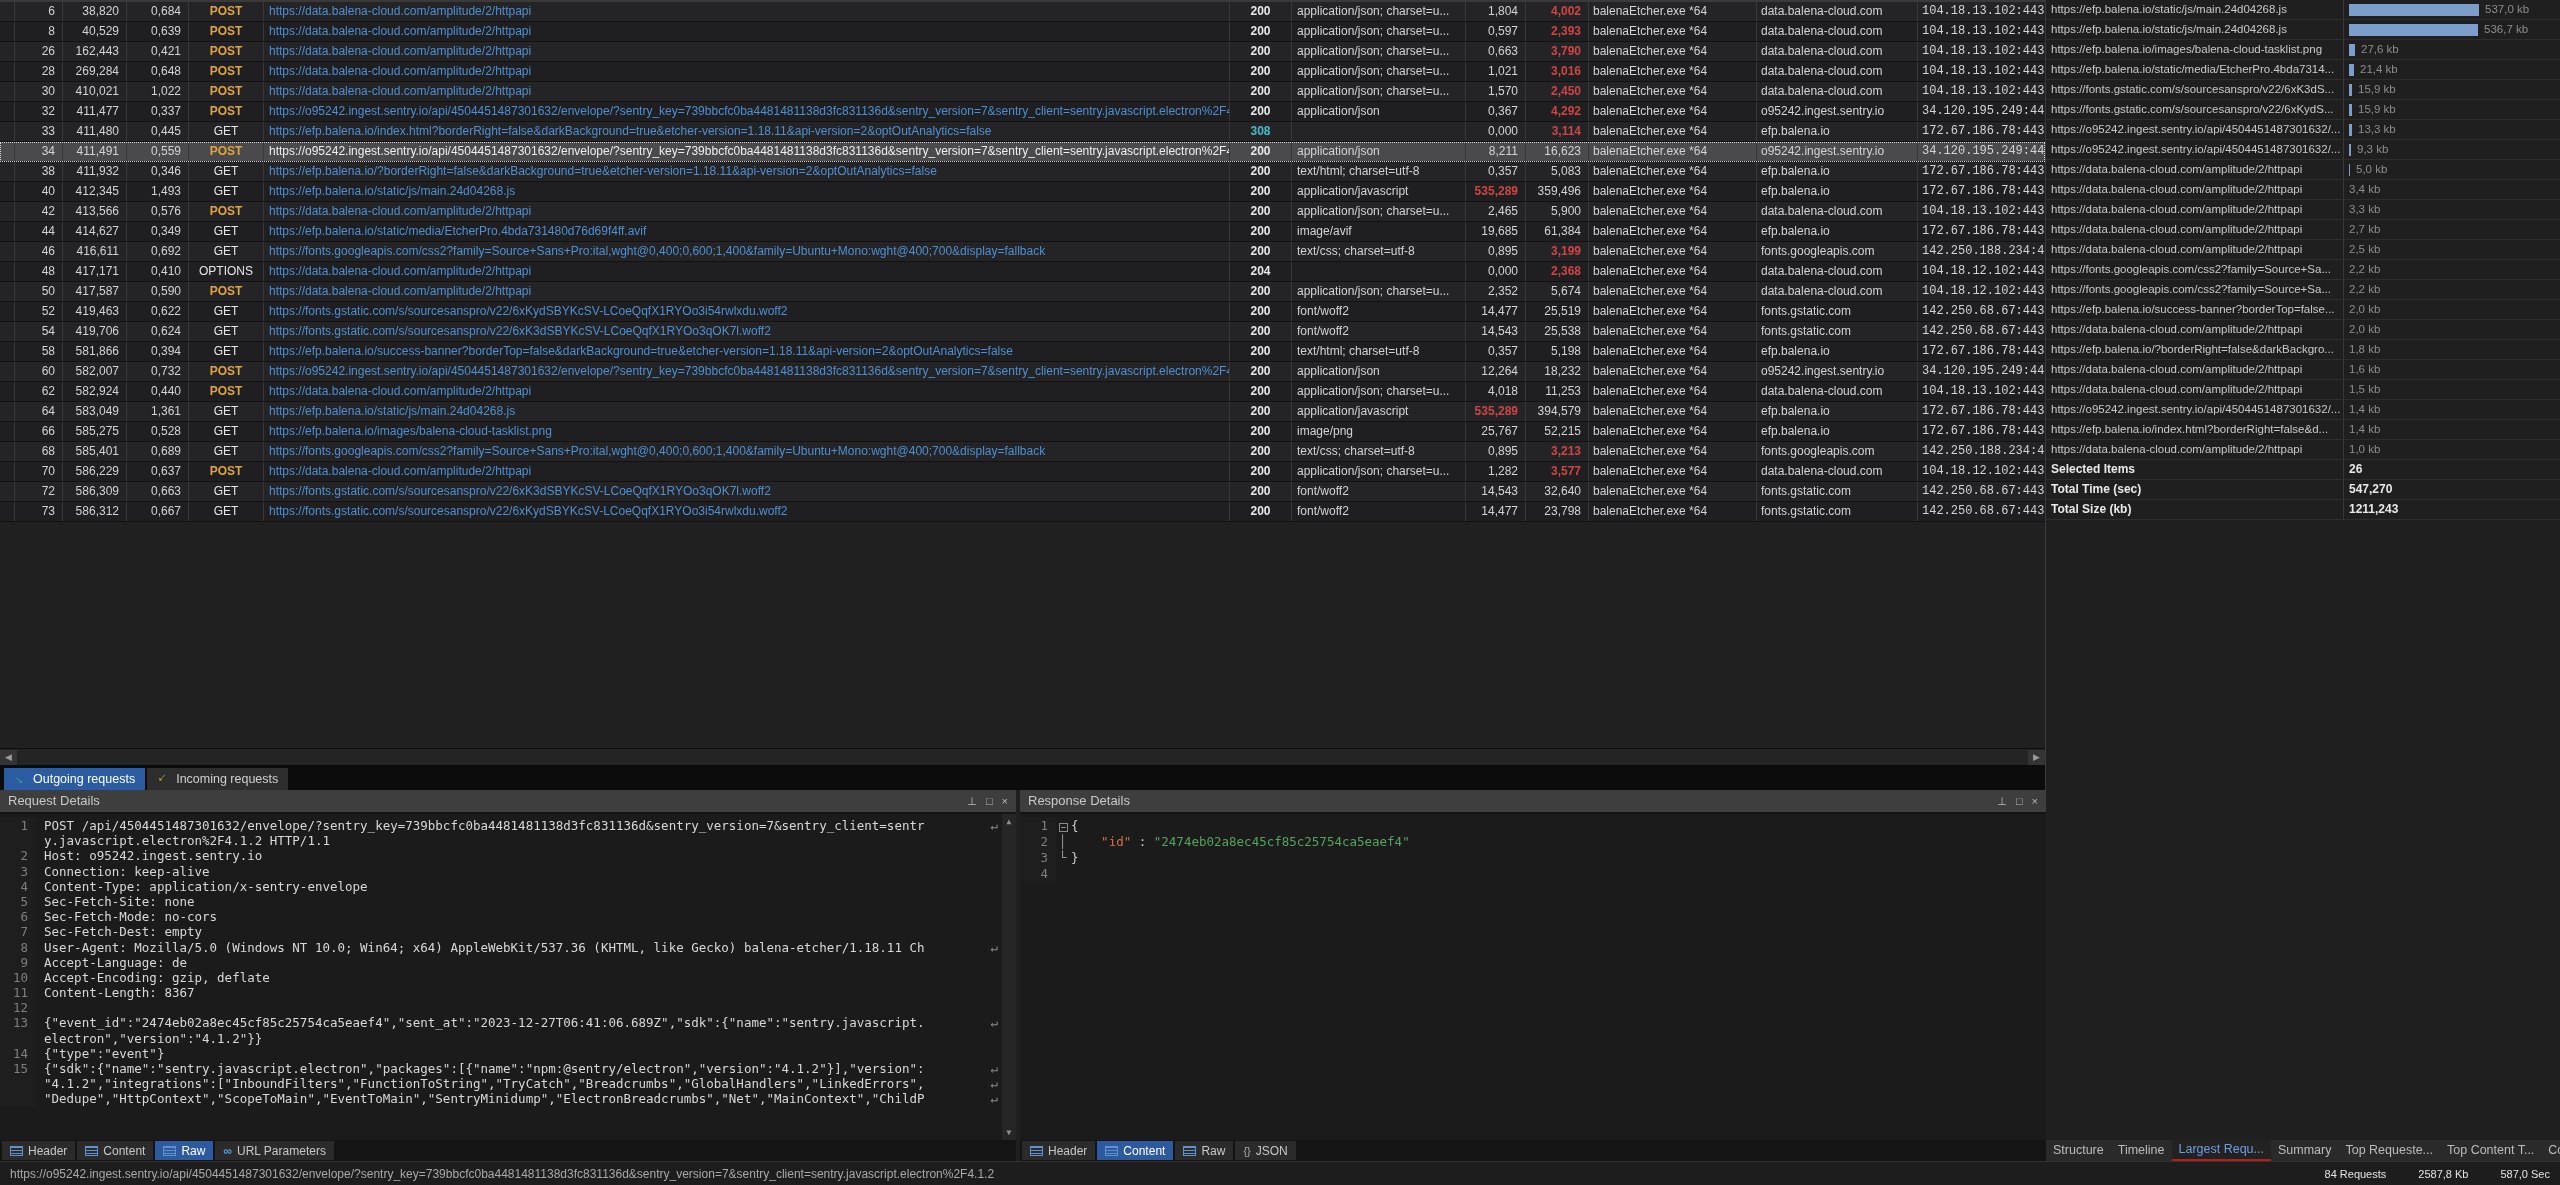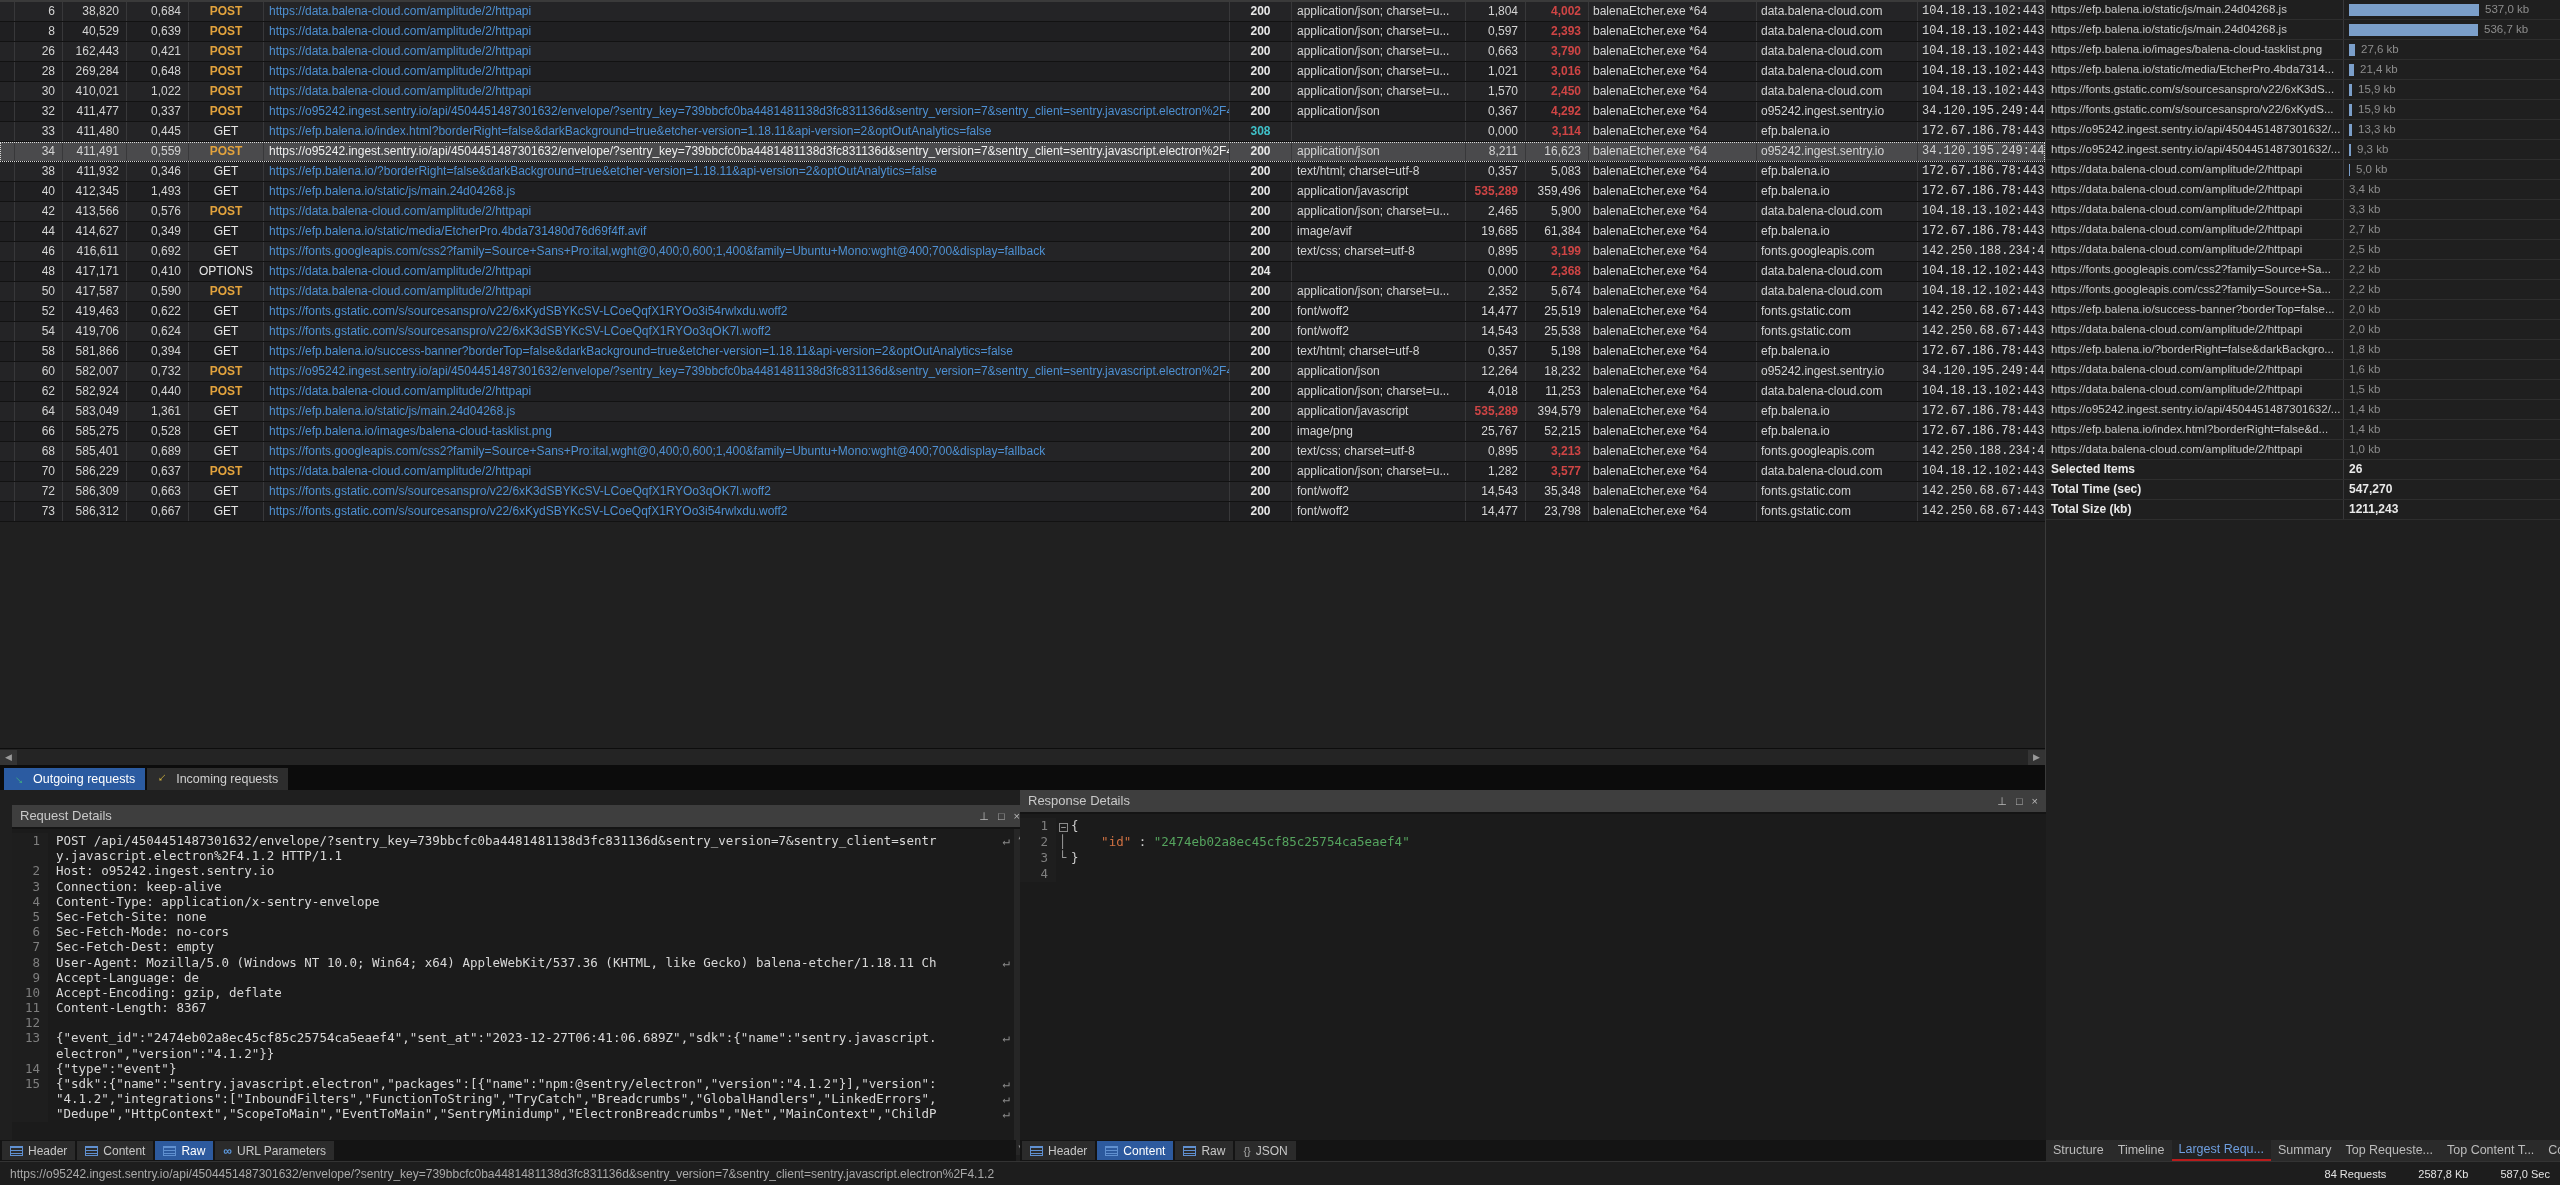--- a/index.html
+++ b/index.html
@@ -55,21 +55,21 @@
             display:flex;align-items:flex-end;padding-left:4px;box-sizing:border-box;}
   .ttab{height:22px;line-height:22px;padding:0 10px;font-size:12.5px;color:#d0d0d0;background:#2d2d2d;
         display:flex;align-items:center;gap:6px;margin-right:2px;}
   .ttab.sel{background:#2b5ba1;color:#fff;}
   .arr{display:inline-block;font-weight:bold;font-size:13px;line-height:12px;}
   .arr.out{color:#43b57f;transform:rotate(45deg);}
   .arr.in{color:#e0c040;transform:rotate(135deg);}
 
   
   .panel{position:absolute;top:790px;height:350px;background:#1b1b1b;}
-  .panel.req{left:12px;width:1016px;margin-top:15px;}
+  .panel.req{left:0;width:1016px;}
   .panel.res{left:1020px;width:1026px;}
   .ptitle{height:22px;background:#3e3e3e;color:#c9c9c9;font-size:13px;line-height:22px;padding-left:8px;position:relative;}
   .picons{position:absolute;right:8px;top:0;height:22px;display:flex;gap:9px;align-items:center;color:#b8b8b8;font-size:11px;}
   .picons span{line-height:11px;}
   .pbody{position:absolute;top:22px;left:0;right:0;bottom:0;background:#1b1b1b;border-top:2px solid #141414;
          display:flex;font-family:"DejaVu Sans Mono",monospace;font-size:12.5px;overflow:hidden;}
   .codecol{flex:1;padding-top:4px;position:relative;overflow:hidden;}
   .cl{position:relative;display:flex;line-height:15.2px;height:15.2px;white-space:pre;}
   .res .cl{line-height:16px;height:16px;}
   .ln{width:36px;flex:none;text-align:right;padding-right:8px;color:#7f7f7f;background:#1e1e1e;box-sizing:border-box;}
@@ -477,21 +477,21 @@
       <div class="trow">
         <span class="c mark"></span>
         <span class="c num ra">72</span>
         <span class="c time ra">586,309</span>
         <span class="c dur ra">0,663</span>
         <span class="c method">GET</span>
         <span class="c url">https://fonts.gstatic.com/s/sourcesanspro/v22/6xK3dSBYKcSV-LCoeQqfX1RYOo3qOK7l.woff2</span>
         <span class="c status">200</span>
         <span class="c ctype">font/woff2</span>
         <span class="c t2 ra">14,543</span>
-        <span class="c size ra">35,348</span>
+        <span class="c size ra">32,640</span>
         <span class="c proc">balenaEtcher.exe *64</span>
         <span class="c host">fonts.gstatic.com</span>
         <span class="c ip">142.250.68.67:443</span>
       </div>
       <div class="trow">
         <span class="c mark"></span>
         <span class="c num ra">73</span>
         <span class="c time ra">586,312</span>
         <span class="c dur ra">0,667</span>
         <span class="c method">GET</span>

